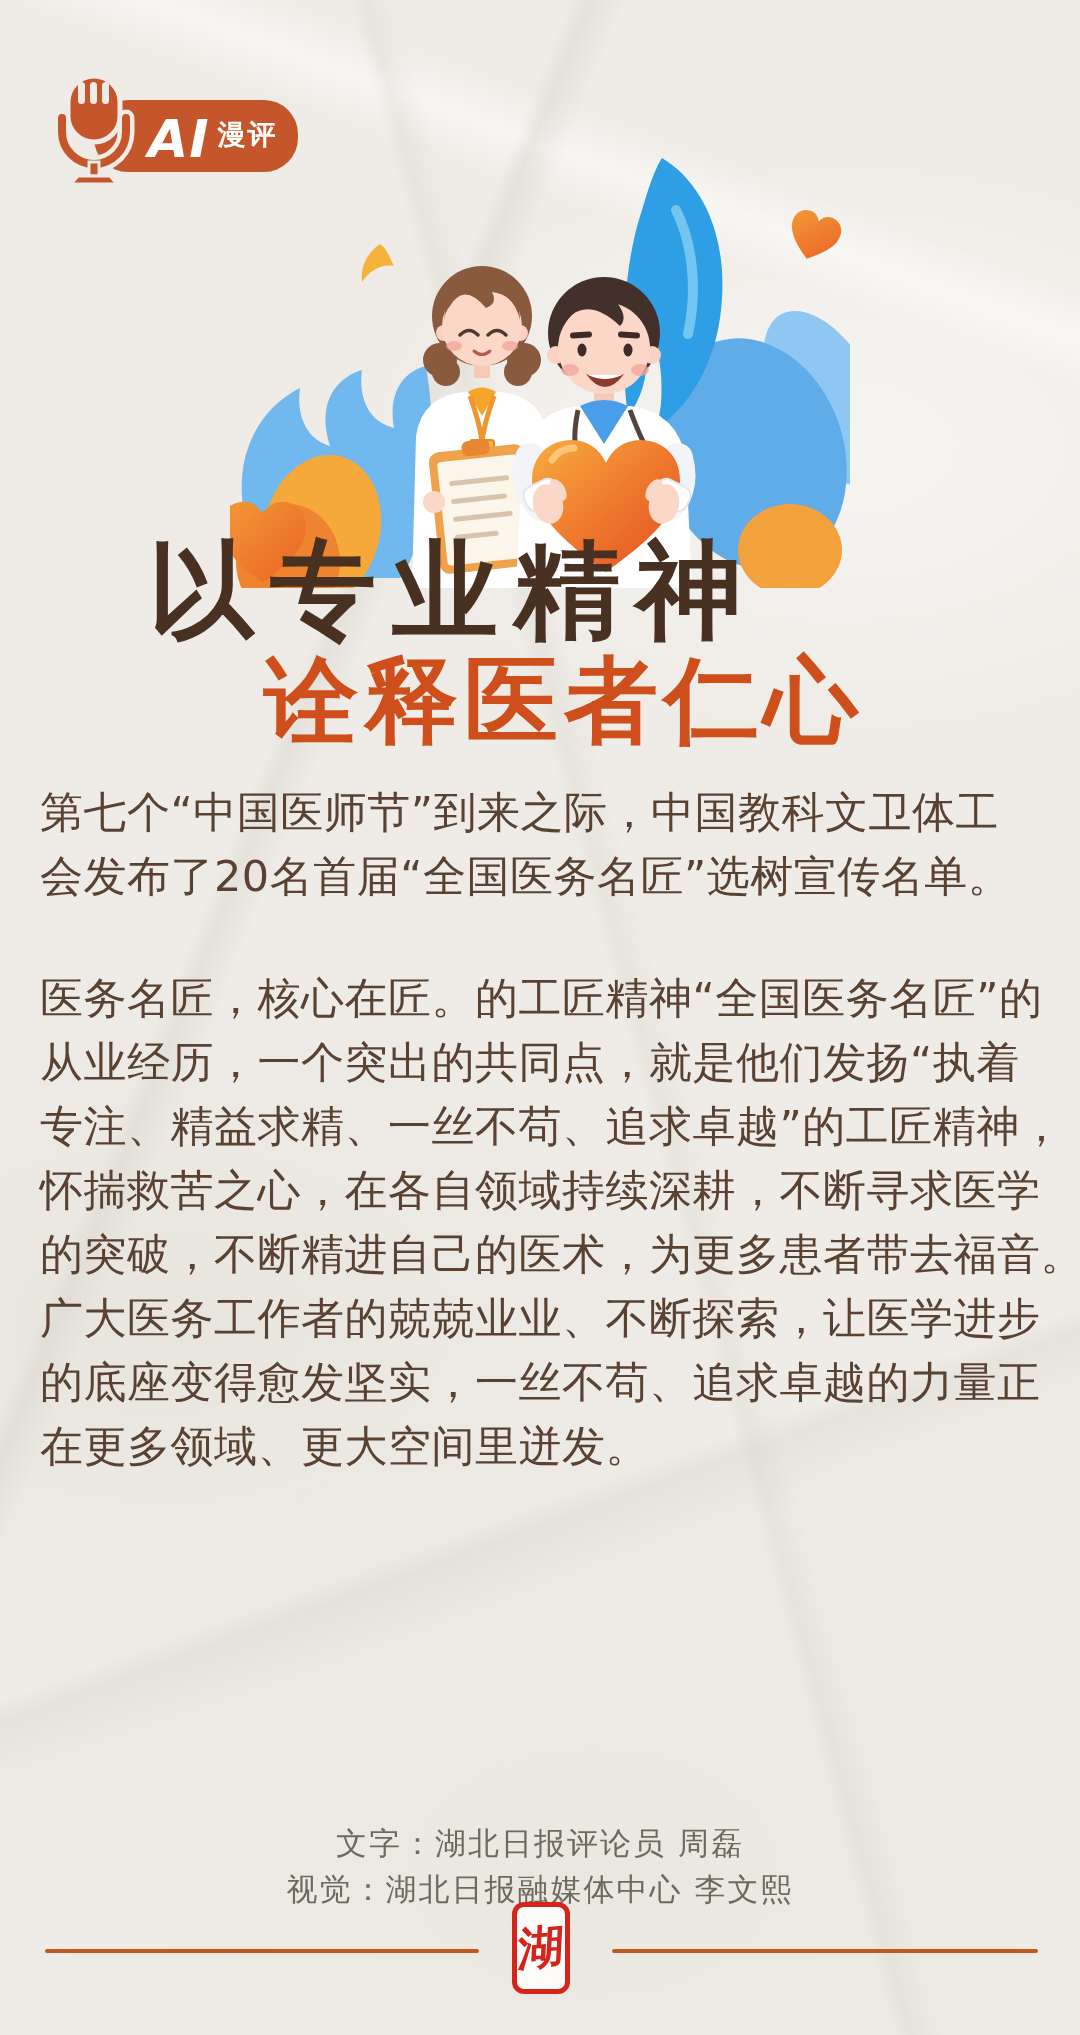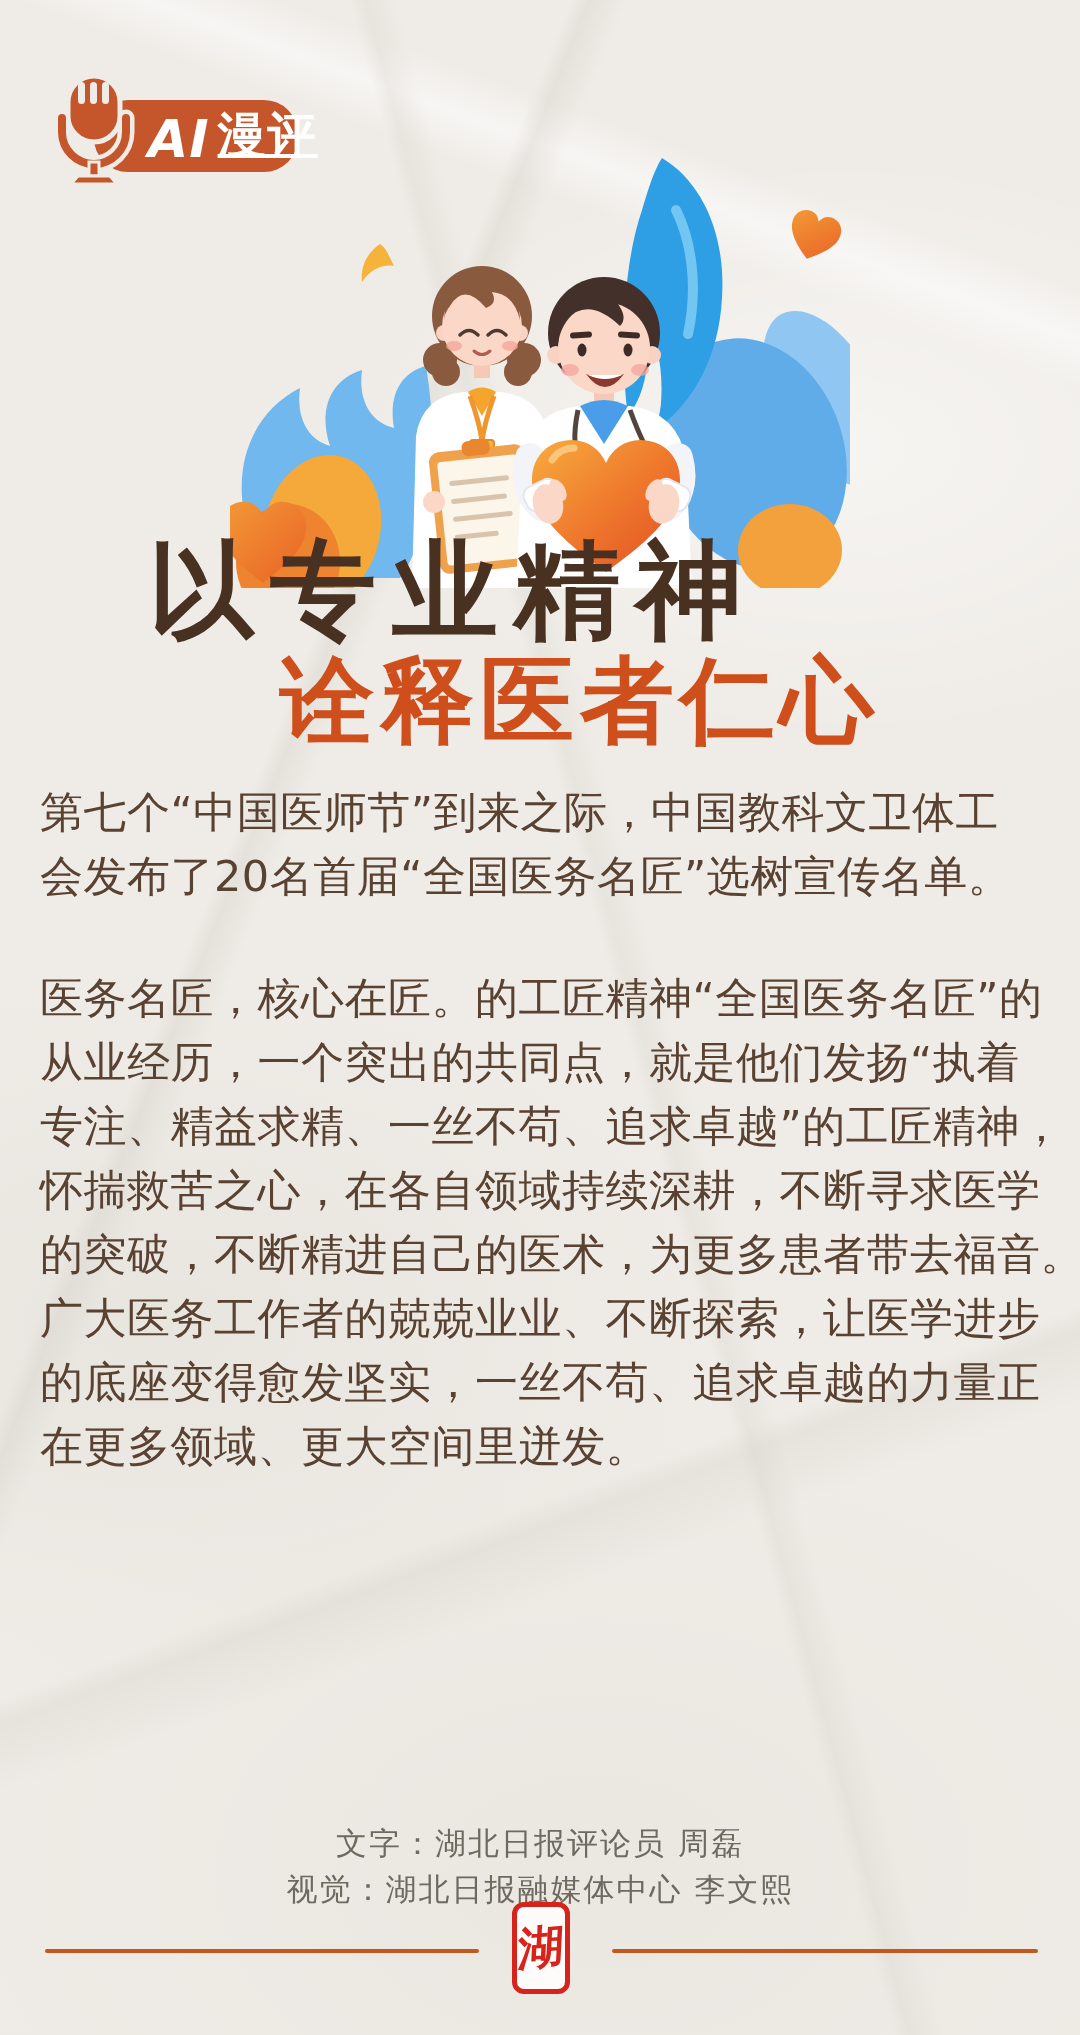--- a/index.html
+++ b/index.html
@@ -28,30 +28,30 @@
   }
   .abs { position:absolute; }
 
   
   #logo { left:48px; top:70px; width:270px; height:120px; z-index:3; }
   #logo .badge-text {
     position:absolute; left:100px; top:30px; width:150px; height:70px;
     display:flex; align-items:center; color:#fff; z-index:2; white-space:nowrap;
   }
   .badge-ai { font-size:52px; font-weight:800; font-style:italic; letter-spacing:1px; margin-right:8px;margin-top:8px;}
-  .badge-suffix { font-size:48px; font-weight:700; letter-spacing:2px;text-decoration:underline; }
+  .badge-suffix { font-size:28px; font-weight:700; letter-spacing:2px; }
 
   
   #title-line1 {
     left:148px; top:520px; z-index:2;
     font-size:106px; font-weight:700; letter-spacing:16px;
     color:#483121; white-space:nowrap;
   }
   #title-line2 {
-    left:280px; top:638px; z-index:2;
+    left:264px; top:638px; z-index:2;
     font-size:94px; font-weight:800; letter-spacing:6px;
     color:#CE4F1C; white-space:nowrap;
   }
 
   
   .para { left:40px; width:1010px; z-index:2;margin-top:28px; }
   .bline {
     font-size:43px; line-height:64px; letter-spacing:0.5px;
     color:#5A4232; white-space:nowrap;
   }

